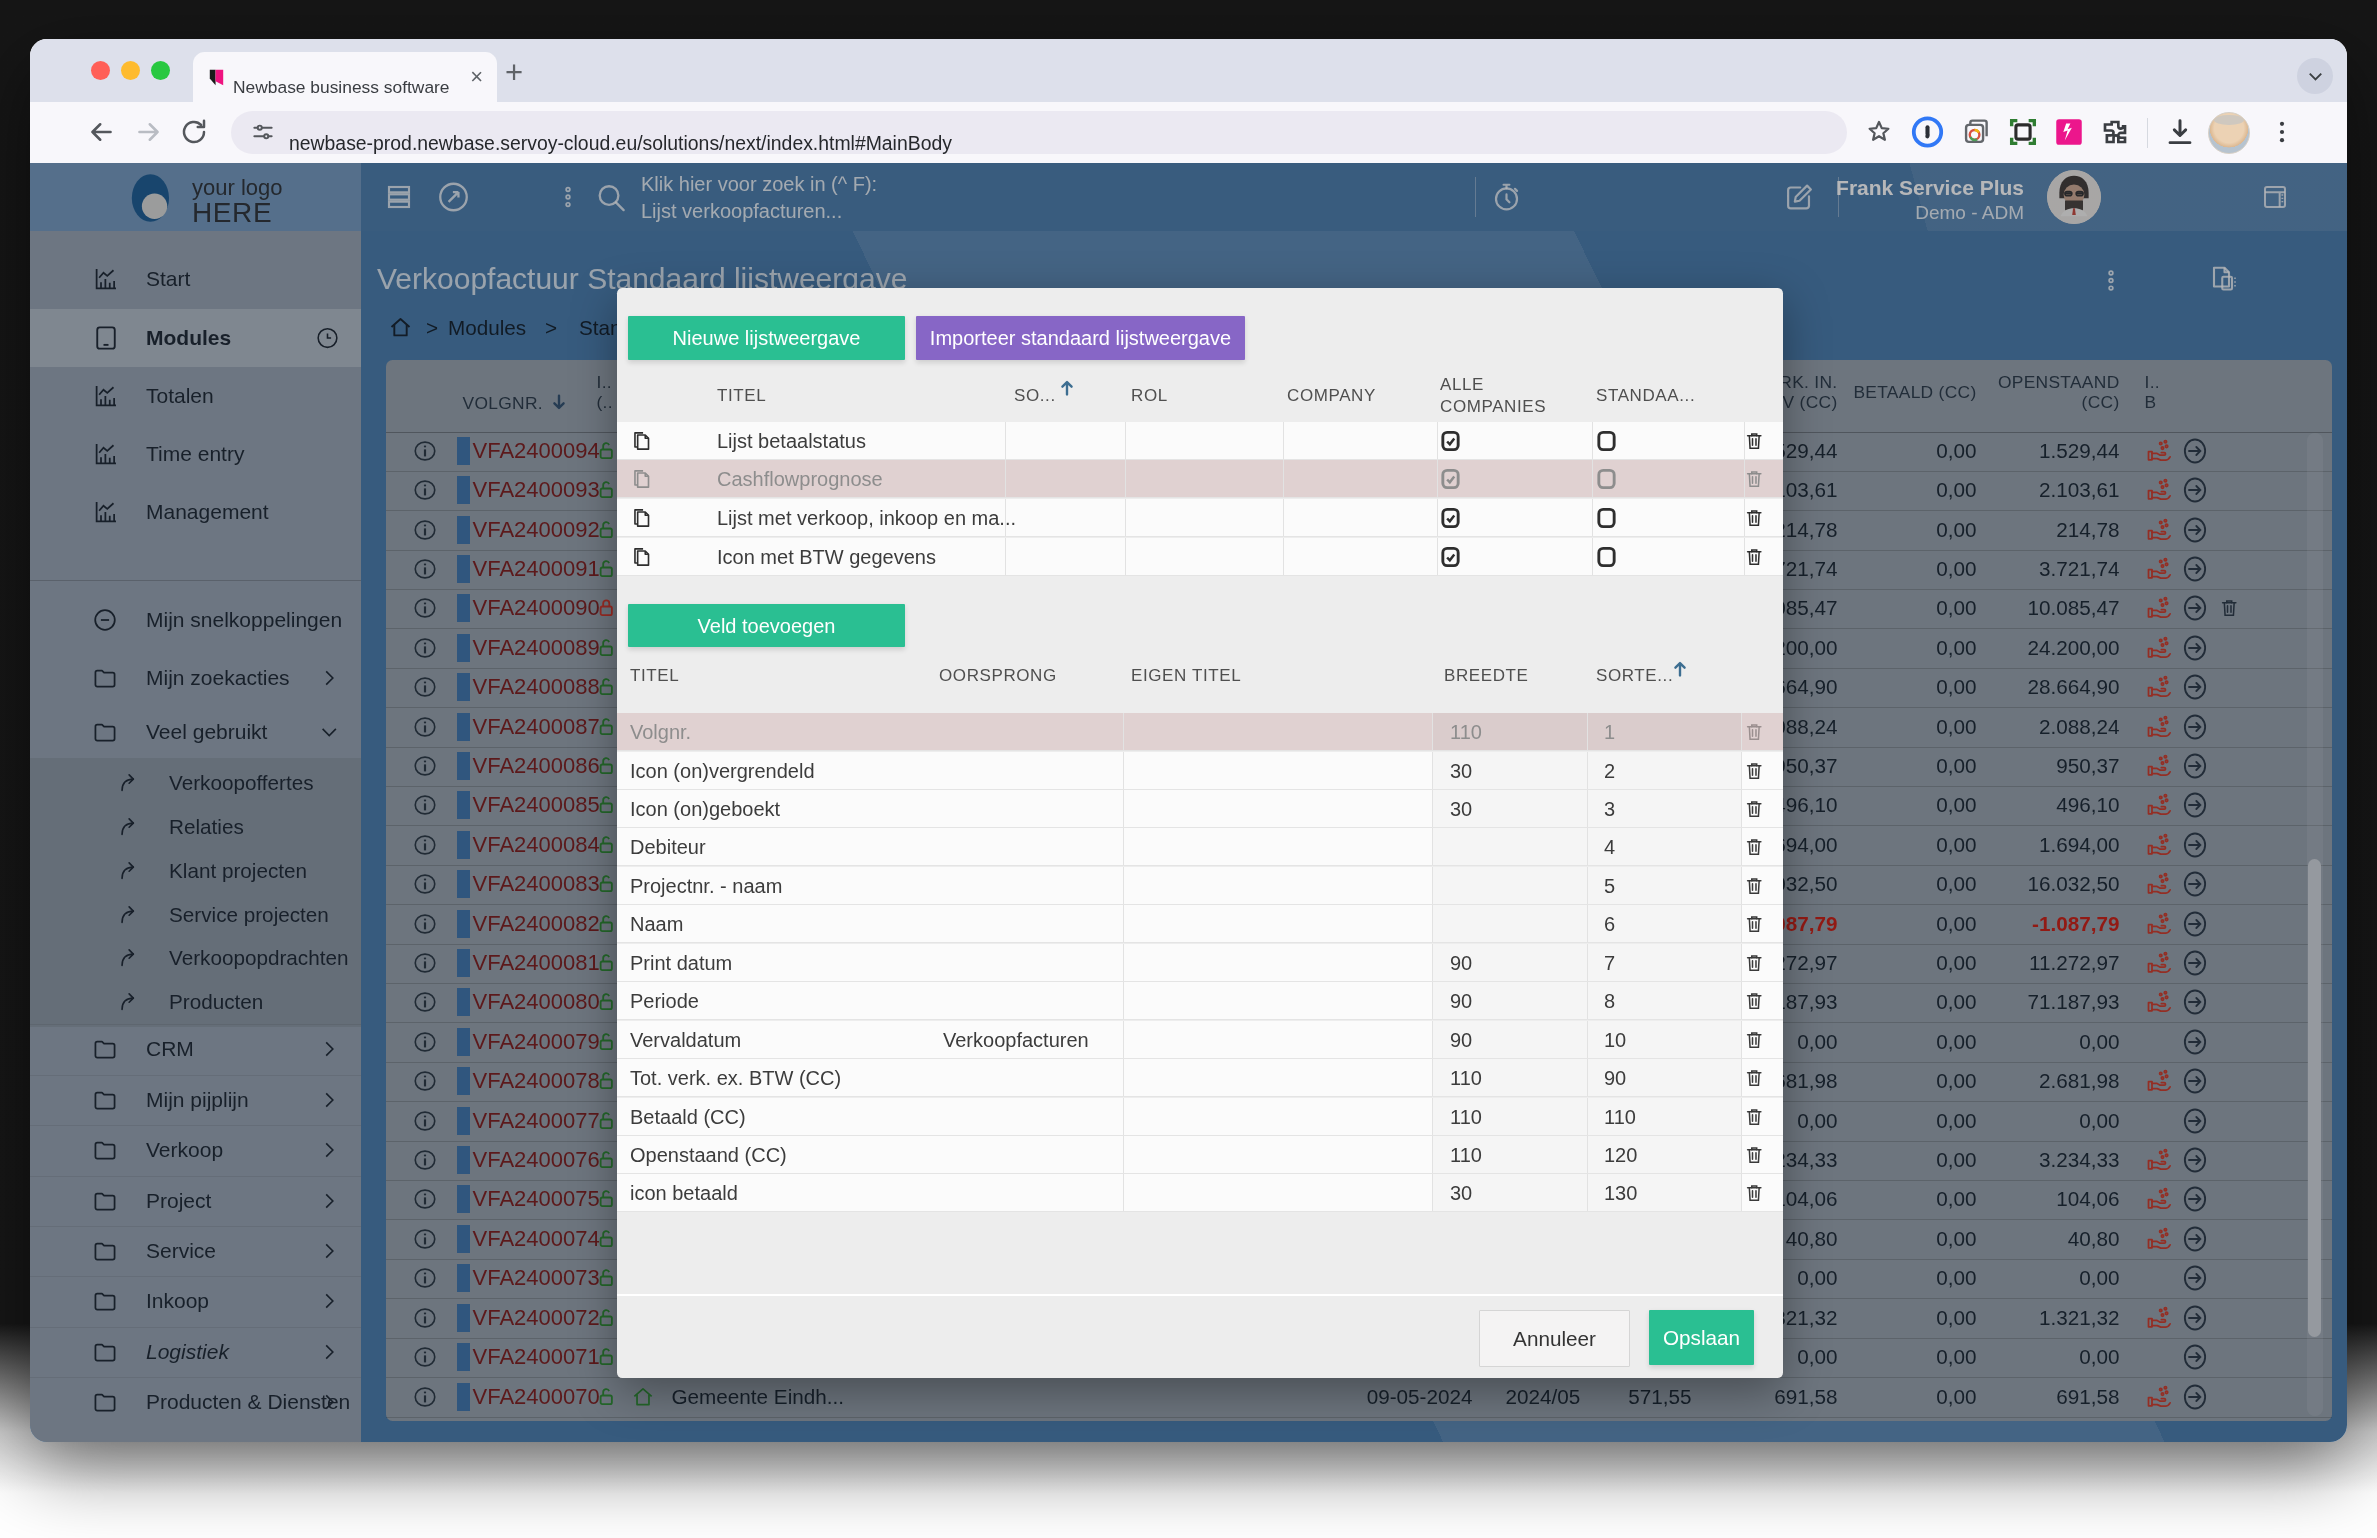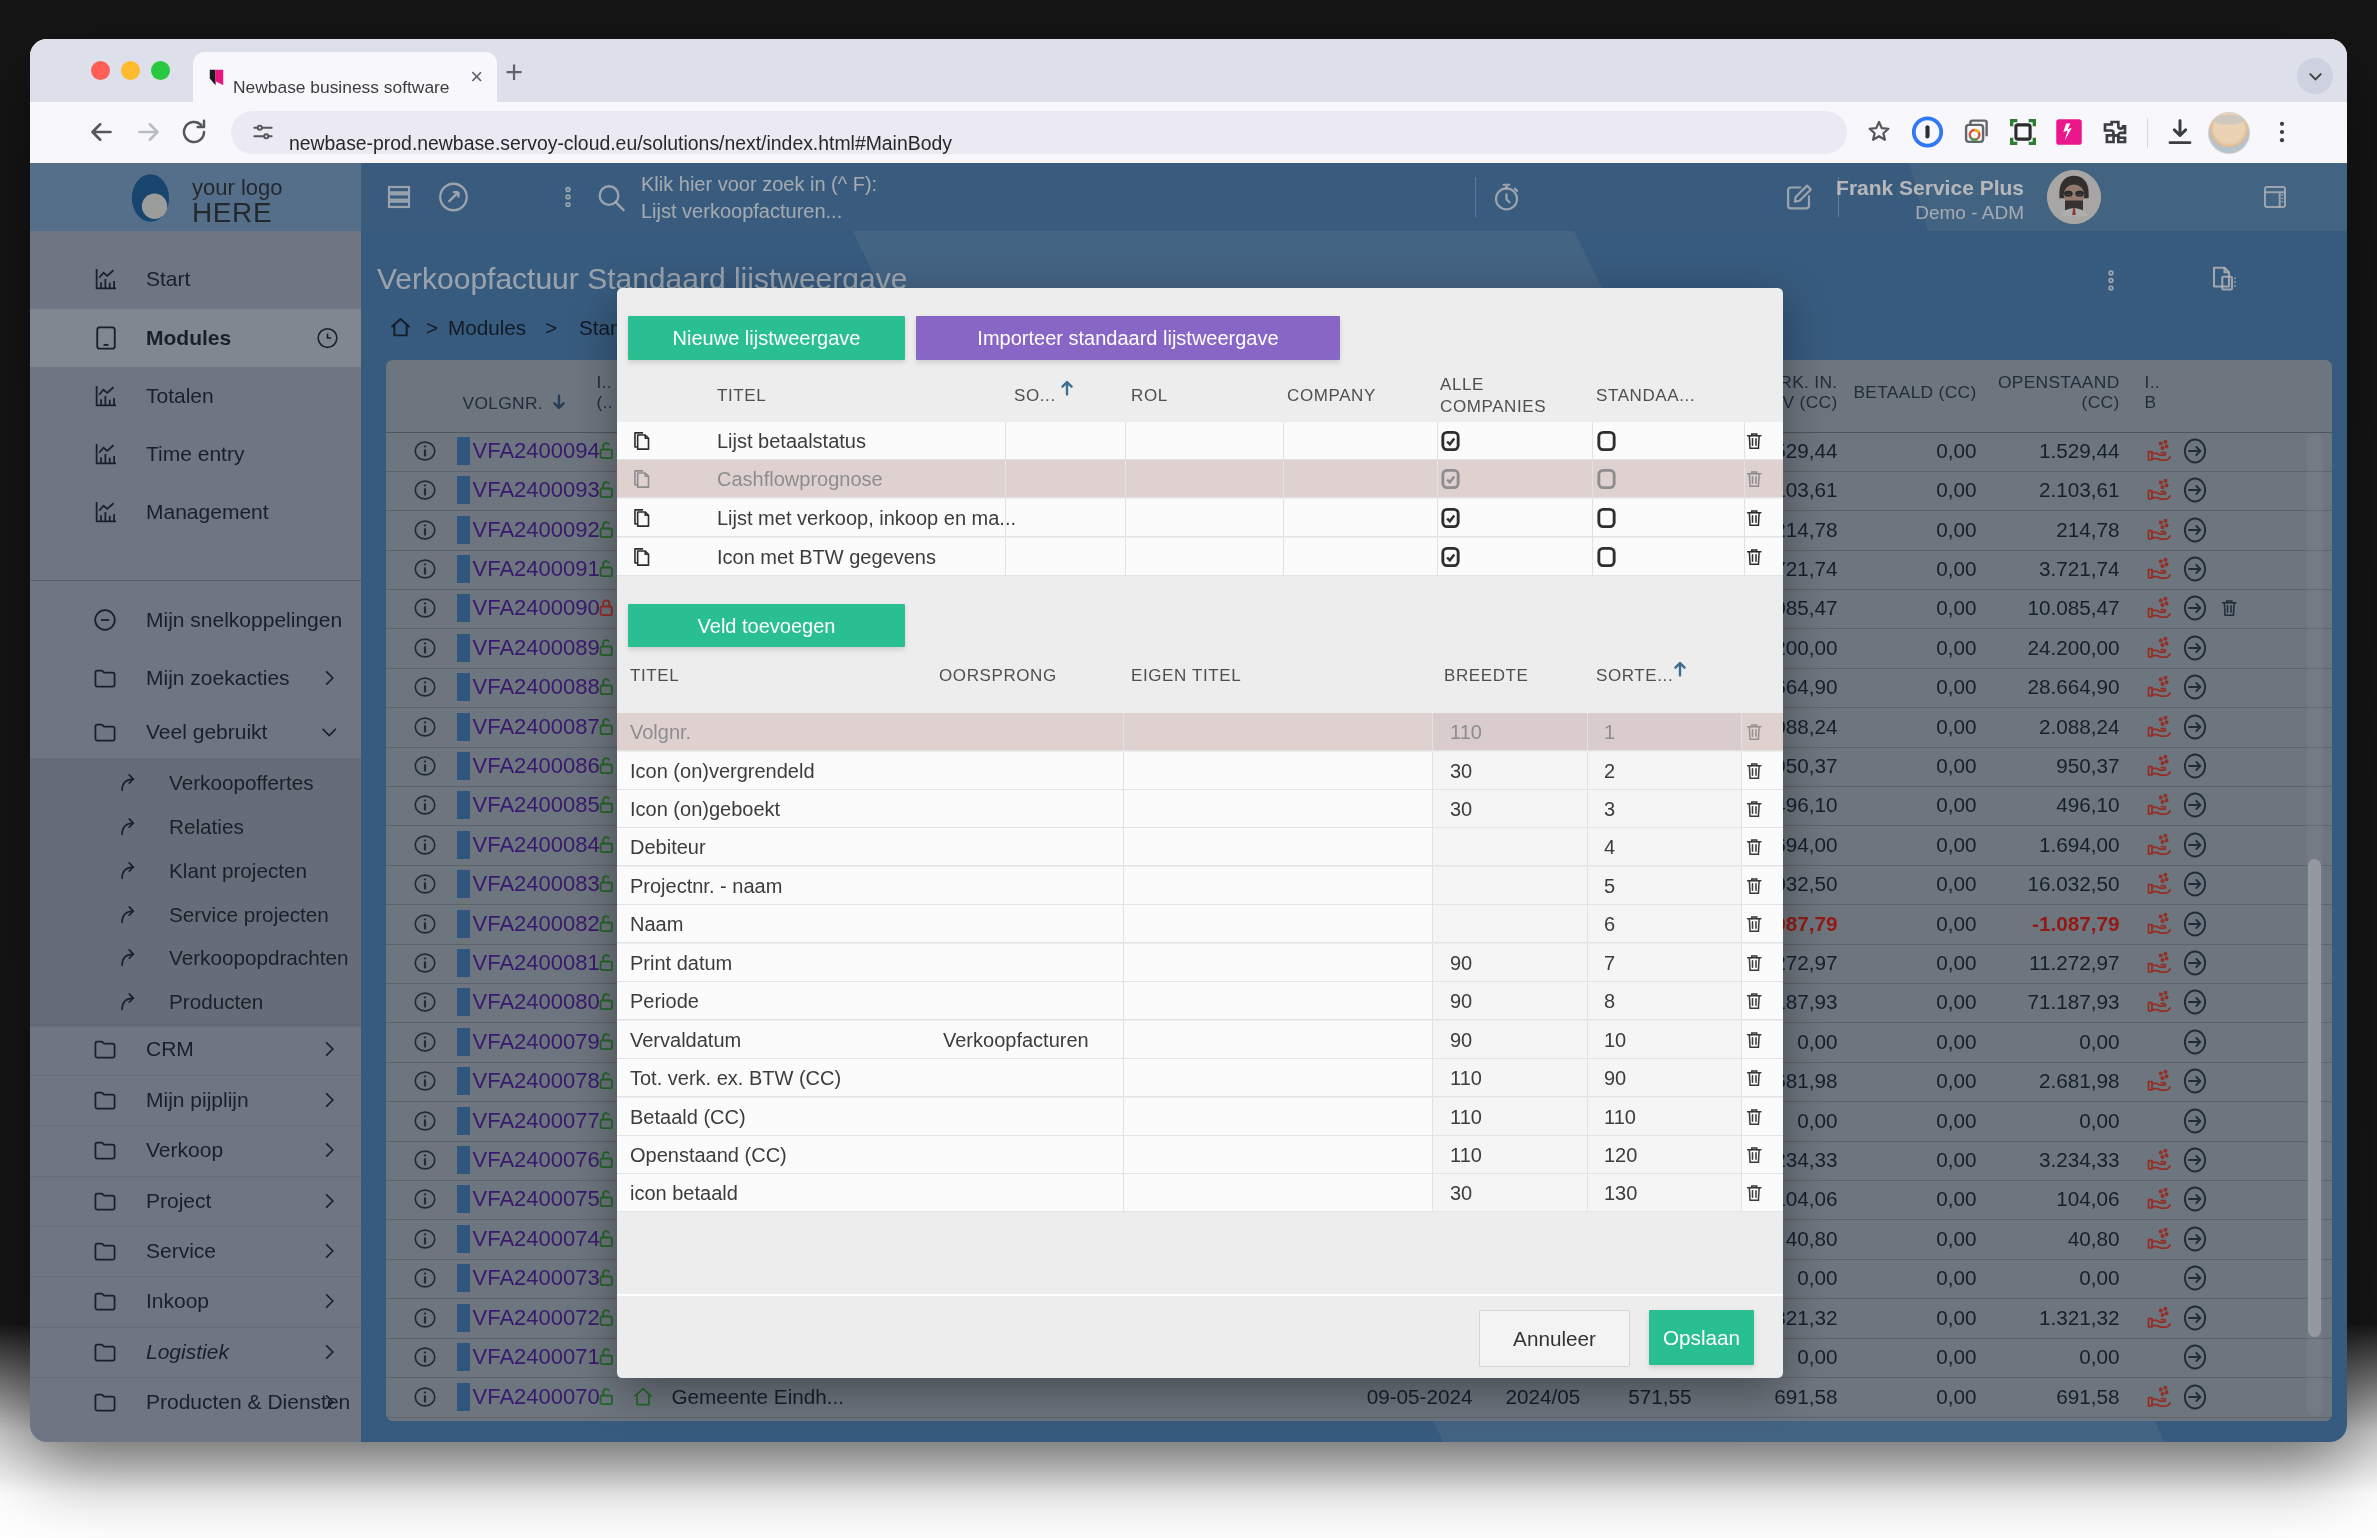--- a/index.html
+++ b/index.html
@@ -52,21 +52,21 @@
   .sb-sep{position:absolute;left:0;right:0;height:0.6px;background:rgba(0,0,0,.08);}
   .content{position:absolute;left:331px;top:68px;right:0;bottom:0;}
   .content::before{content:"";position:absolute;inset:0;
      background:linear-gradient(64deg,transparent 42%,rgba(255,255,255,.10) 42%,rgba(255,255,255,.10) 70%,transparent 70%);}
   .page-title{position:absolute;left:16px;top:31px;font-size:30px;color:rgba(255,255,255,.78);white-space:nowrap;}
   .crumb{position:absolute;top:83px;font-size:20.7px;color:#14202c;white-space:nowrap;}
   .card{position:absolute;left:24.5px;top:129px;width:1946px;height:1061px;background:#97a1ab;border-radius:6.5px;}
   .card-head{position:absolute;left:0;top:0;right:0;height:72px;border-bottom:1.3px solid rgba(0,0,0,.28);
      font-size:17.4px;color:#2b3a48;letter-spacing:0.3px;}
   .bg-row{position:absolute;left:0;right:0;height:39px;border-bottom:1.3px solid rgba(0,0,0,.16);}
-  .vfa{position:absolute;left:87px;top:19.4px;font-size:22px;color:#4c1d95;transform:translateY(-50%);white-space:nowrap;}
+  .vfa{position:absolute;left:87px;top:19.4px;font-size:22px;color:#7f1d1d;transform:translateY(-50%);white-space:nowrap;}
   .bar{position:absolute;left:71px;top:5.2px;width:13px;height:28px;background:#3f74ab;}
   .numcell{position:absolute;top:19.4px;transform:translateY(-50%);font-size:20.7px;color:#1b2733;text-align:right;white-space:nowrap;}
   .numcell.red{color:#cc1f14;font-weight:bold;}
   .scroll-track{position:absolute;right:9px;top:73px;width:15.5px;bottom:5.2px;background:rgba(255,255,255,.10);border-radius:7.8px;}
   .scroll-thumb{position:absolute;right:10.3px;top:499px;width:13px;height:478px;background:#d0d5da;border-radius:6.5px;}
   .dim{position:absolute;inset:0;background:rgba(13,17,23,.30);z-index:50;}
   
   .modal{position:absolute;left:587px;top:125px;width:1166px;height:1090px;background:#ededed;border-radius:5.2px;
      box-shadow:0 13px 45px rgba(0,0,0,.35);z-index:60;}
   .btn{position:absolute;border-radius:1px;color:#fff;text-align:center;font-size:20px;}
@@ -1484,21 +1484,21 @@
         <div class="scroll-thumb"></div>
       </div>
     </div>
 
     <div class="dim"></div>
 
     <div class="modal">
       <div class="btn green" style="left:11px;top:28px;width:277px;height:44px">
             <span>Nieuwe lijstweergave</span>
           </div>
-      <div class="btn purple" style="left:299px;top:28px;width:424px;height:44px">
+      <div class="btn purple" style="left:299px;top:28px;width:329px;height:44px">
             <span>Importeer standaard lijstweergave</span>
           </div>
 
       <span class="mhead" style="left:100px;top:98px">TITEL</span>
       <span class="mhead" style="left:397px;top:98px">SO...</span>
       <span class="abs" style="left:439px;top:89px">
         <svg width="22" height="22" viewBox="0 0 24 24" fill="none" stroke="#3d6e91" stroke-width="2.6" stroke-linecap="round" stroke-linejoin="round">
               <path d="M12 19V6M7 10.5l5-5 5 5"></path>
             </svg>
           </span>

